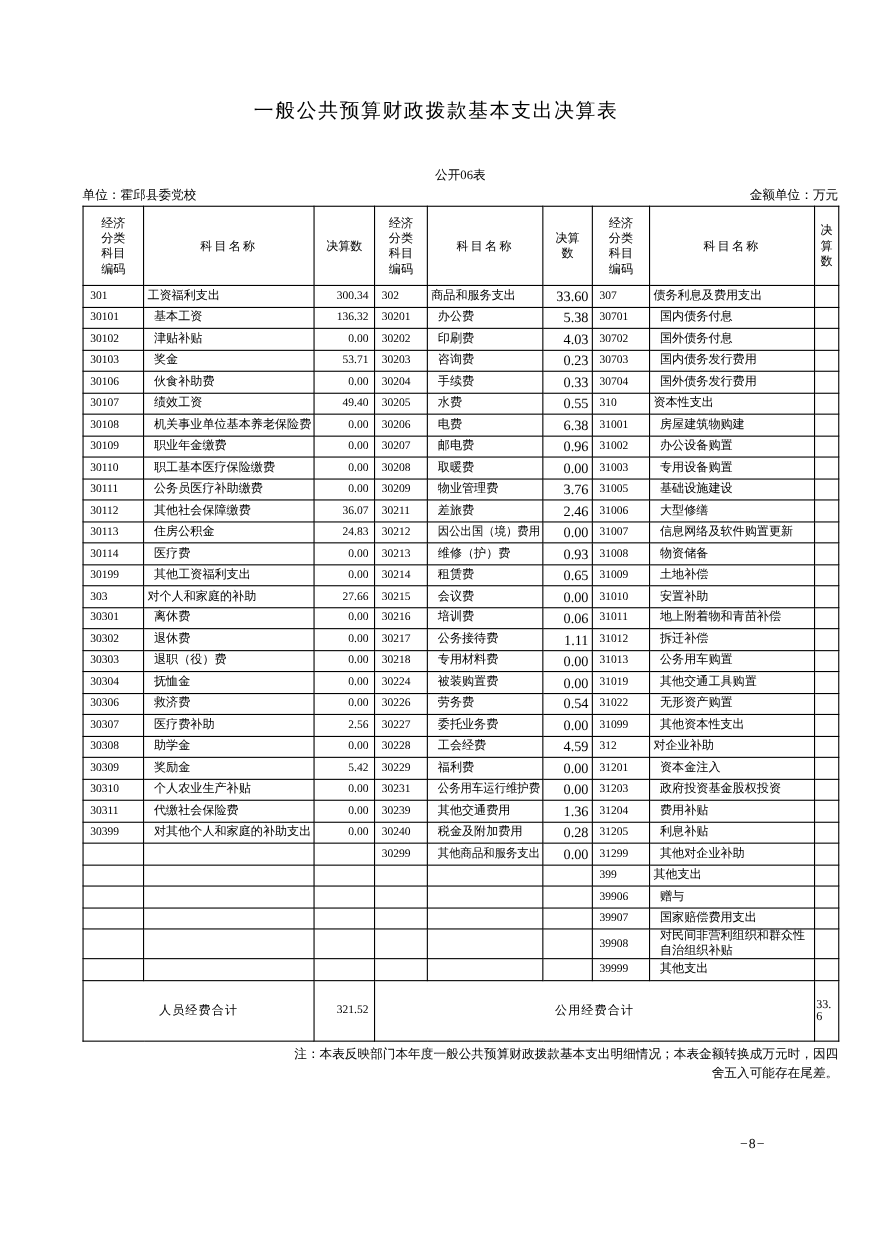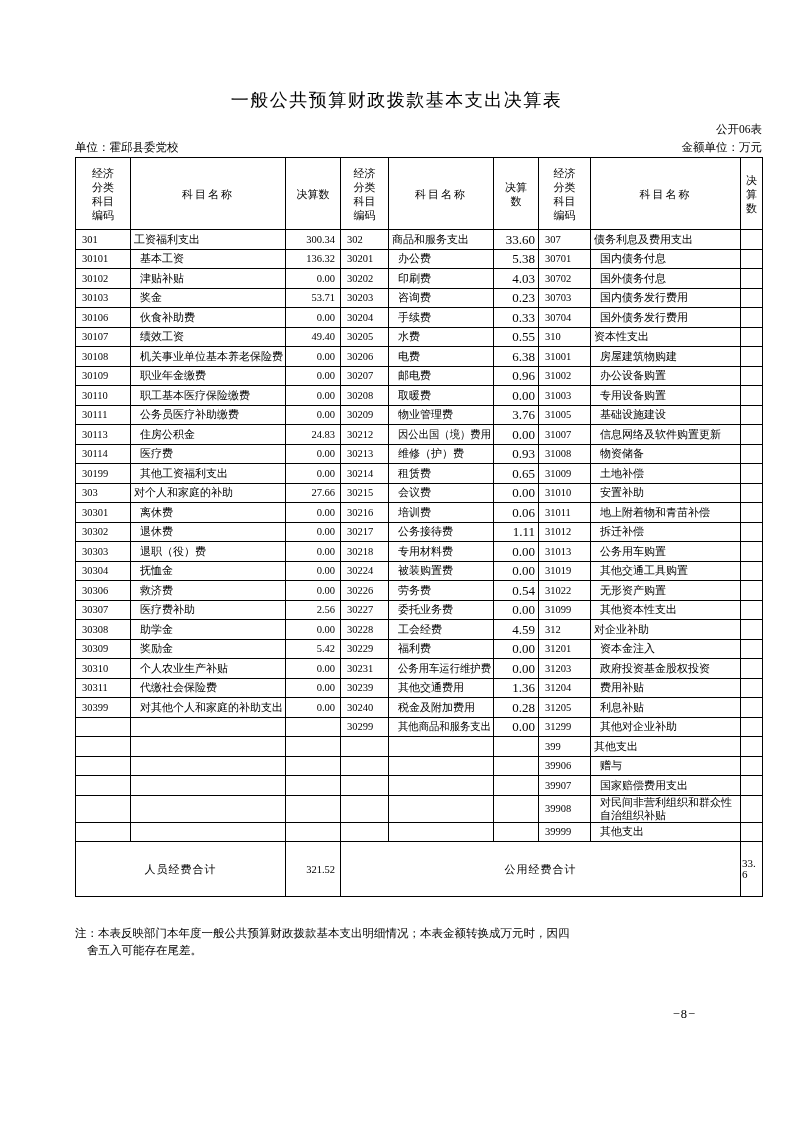--- a/index.html
+++ b/index.html
@@ -7,21 +7,21 @@
   body {
     width:793px; height:1122px; background:#ffffff; color:#000;
     font-family:"Liberation Serif","DejaVu Serif",serif;
   }
   .page { position:relative; width:793px; height:1122px; overflow:hidden; }
   .title {
     margin:0; padding-top:88px; text-align:center;
     font-size:18px; font-weight:normal; letter-spacing:1.5px;
   }
   .content { width:687px; margin-left:75px; }
-  .doc-label { text-align:right; font-size:11.5px; margin-top:10px; }
+  .doc-label { text-align:center; font-size:11.5px; margin-top:40px; }
   .meta-row { display:flex; justify-content:space-between; font-size:11.5px; margin:3px 0 2px; }
   table.budget { border-collapse:collapse; table-layout:fixed; width:687px; }
   .budget th, .budget td { border:1px solid #000; padding:0; overflow:hidden; }
   thead th {
     height:72px; font-weight:normal; font-size:11px; text-align:center;
     vertical-align:middle; line-height:14px;
   }
   thead th.name-h { letter-spacing:2px; }
   .wrap2 { display:inline-block; width:24px; word-break:break-all; }
   .wrap1 { display:inline-block; width:12px; word-break:break-all; }
@@ -31,21 +31,21 @@
   td.name.sub { padding-left:9px; }
   td.name .fit { display:inline-block; white-space:nowrap; }
   td.name.g3 .fit { display:inline; white-space:normal;margin-top:28px; }
   td.num { text-align:right; padding-right:5px; font-size:10.5px; }
   td.v2 { font-size:13px; padding-right:3px; }
   td.v3 { padding:0 1px; font-size:11px; line-height:11px; word-break:break-all; text-align:left; }
   tfoot td { height:27px; font-size:11px; vertical-align:middle; }
   tfoot td.lbl { text-align:center; letter-spacing:1px; }
   tfoot td.num { text-align:right; padding-right:5px; font-size:10.5px; }
   tfoot td.v3 { padding:16px 1px; font-size:11px; line-height:11px; word-break:break-all; text-align:left; }
-  .note { font-size:11.5px; margin-top:28px; line-height:17px; }
+  .note { font-size:11.5px; margin-top:4px; line-height:17px;text-align:right; }
   .note-l2 { padding-left:12px; }
   .page-number { margin-top:48px; text-align:right; padding-right:97px; font-size:12.5px; letter-spacing:1px; }
 </style>
 </head>
 <body>
 
 <div class="page">
   <h1 class="title">一般公共预算财政拨款基本支出决算表</h1>
 
   <div class="content">
@@ -186,20 +186,31 @@
             <td class="name g1 sub"><span class="fit">公务员医疗补助缴费</span></td>
             <td class="num v1">0.00</td>
             <td class="code">30209</td>
             <td class="name g2 sub"><span class="fit">物业管理费</span></td>
             <td class="num v2">3.76</td>
             <td class="code">31005</td>
             <td class="name g3 sub"><span class="fit">基础设施建设</span></td>
             <td class="v3"></td>
           </tr>
           <tr>
+            <td class="code">30112</td>
+            <td class="name g1 sub"><span class="fit">其他社会保障缴费</span></td>
+            <td class="num v1">36.07</td>
+            <td class="code">30211</td>
+            <td class="name g2 sub"><span class="fit">差旅费</span></td>
+            <td class="num v2">2.46</td>
+            <td class="code">31006</td>
+            <td class="name g3 sub"><span class="fit">大型修缮</span></td>
+            <td class="v3"></td>
+          </tr>
+          <tr>
             <td class="code">30113</td>
             <td class="name g1 sub"><span class="fit">住房公积金</span></td>
             <td class="num v1">24.83</td>
             <td class="code">30212</td>
             <td class="name g2 sub"><span class="fit" style="transform-origin: left center; transform: scaleX(0.939394);">因公出国（境）费用</span></td>
             <td class="num v2">0.00</td>
             <td class="code">31007</td>
             <td class="name g3 sub"><span class="fit">信息网络及软件购置更新</span></td>
             <td class="v3"></td>
           </tr>

